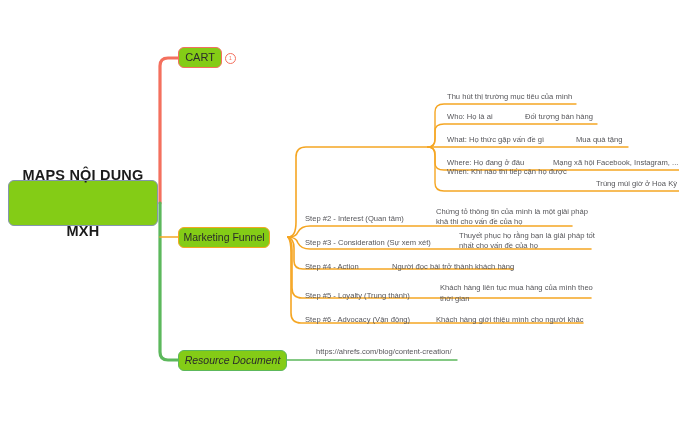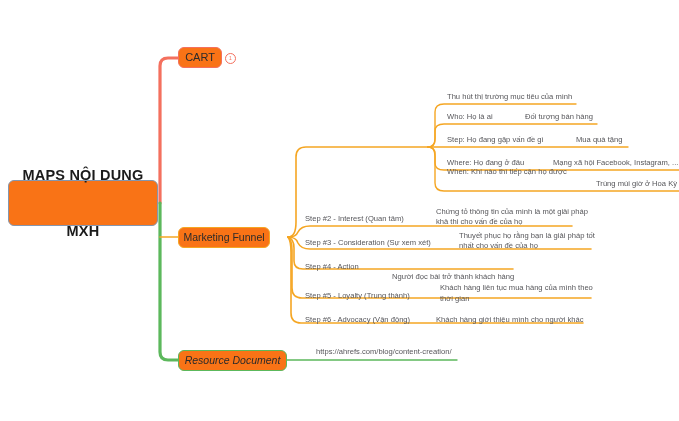--- a/index.html
+++ b/index.html
@@ -20,21 +20,21 @@
   #wires {
     position: absolute;
     left: 0;
     top: 0;
     width: 679px;
     height: 421px;
   }
   .node-box {
     position: absolute;
     box-sizing: border-box;
-    background: #f97316;
+    background: #84cc16;
     border-radius: 6px;
     display: flex;
     align-items: center;
     justify-content: center;
     text-align: center;
     line-height: 1.25;
     white-space: nowrap;
   }
   .root-node {
     border: 1.4px solid #8596ae;
@@ -132,39 +132,39 @@
     <span>Resource Document</span>
   </div>
   <div class="leaf-label" style="left:316px; top:346px;">https://ahrefs.com/blog/content-creation/</div>
 
 
   <div class="leaf-label" style="left:447px; top:91px;">Thu hút thị trường mục tiêu của mình</div>
 
   <div class="leaf-label" style="left:447px; top:111px;">Who: Họ là ai</div>
   <div class="leaf-label" style="left:525px; top:111px;">Đối tượng bán hàng</div>
 
-  <div class="leaf-label" style="left:447px; top:134px;">Step: Họ đang gặp vấn đề gì</div>
+  <div class="leaf-label" style="left:447px; top:134px;">What: Họ thức gặp vấn đề gì</div>
   <div class="leaf-label" style="left:576px; top:134px;">Mua quà tặng</div>
 
   <div class="leaf-label" style="left:447px; top:157px;">Where: Họ đang ở đâu</div>
   <div class="leaf-label" style="left:553px; top:157px;">Mạng xã hội Facebook, Instagram, ...</div>
 
   <div class="leaf-label" style="left:447px; top:166px;">When: Khi nào thì tiếp cận họ được</div>
   <div class="leaf-label" style="left:596px; top:178px;">Trùng múi giờ ở Hoa Kỳ</div>
 
   <div class="leaf-label" style="left:305px; top:213px;">Step #2 - Interest (Quan tâm)</div>
   <div class="leaf-label" style="left:436px; top:206px;">Chứng tỏ thông tin của mình là một giải pháp</div>
   <div class="leaf-label" style="left:436px; top:216px;">khả thi cho vấn đề của họ</div>
 
   <div class="leaf-label" style="left:305px; top:237px;">Step #3 - Consideration (Sự xem xét)</div>
   <div class="leaf-label" style="left:459px; top:230px;">Thuyết phục họ rằng bạn là giải pháp tốt</div>
   <div class="leaf-label" style="left:459px; top:240px;">nhất cho vấn đề của họ</div>
 
   <div class="leaf-label" style="left:305px; top:261px;">Step #4 - Action</div>
-  <div class="leaf-label" style="left:392px; top:271px;">Người đọc bài trở thành khách hàng</div>
+  <div class="leaf-label" style="left:392px; top:261px;">Người đọc bài trở thành khách hàng</div>
 
   <div class="leaf-label" style="left:305px; top:290px;">Step #5 - Loyalty (Trung thành)</div>
   <div class="leaf-label" style="left:440px; top:282px;">Khách hàng liên tục mua hàng của mình theo</div>
   <div class="leaf-label" style="left:440px; top:293px;">thời gian</div>
 
   <div class="leaf-label" style="left:305px; top:314px;">Step #6 - Advocacy (Vận động)</div>
   <div class="leaf-label" style="left:436px; top:314px;">Khách hàng giới thiệu mình cho người khác</div>
 
 </div>
 

